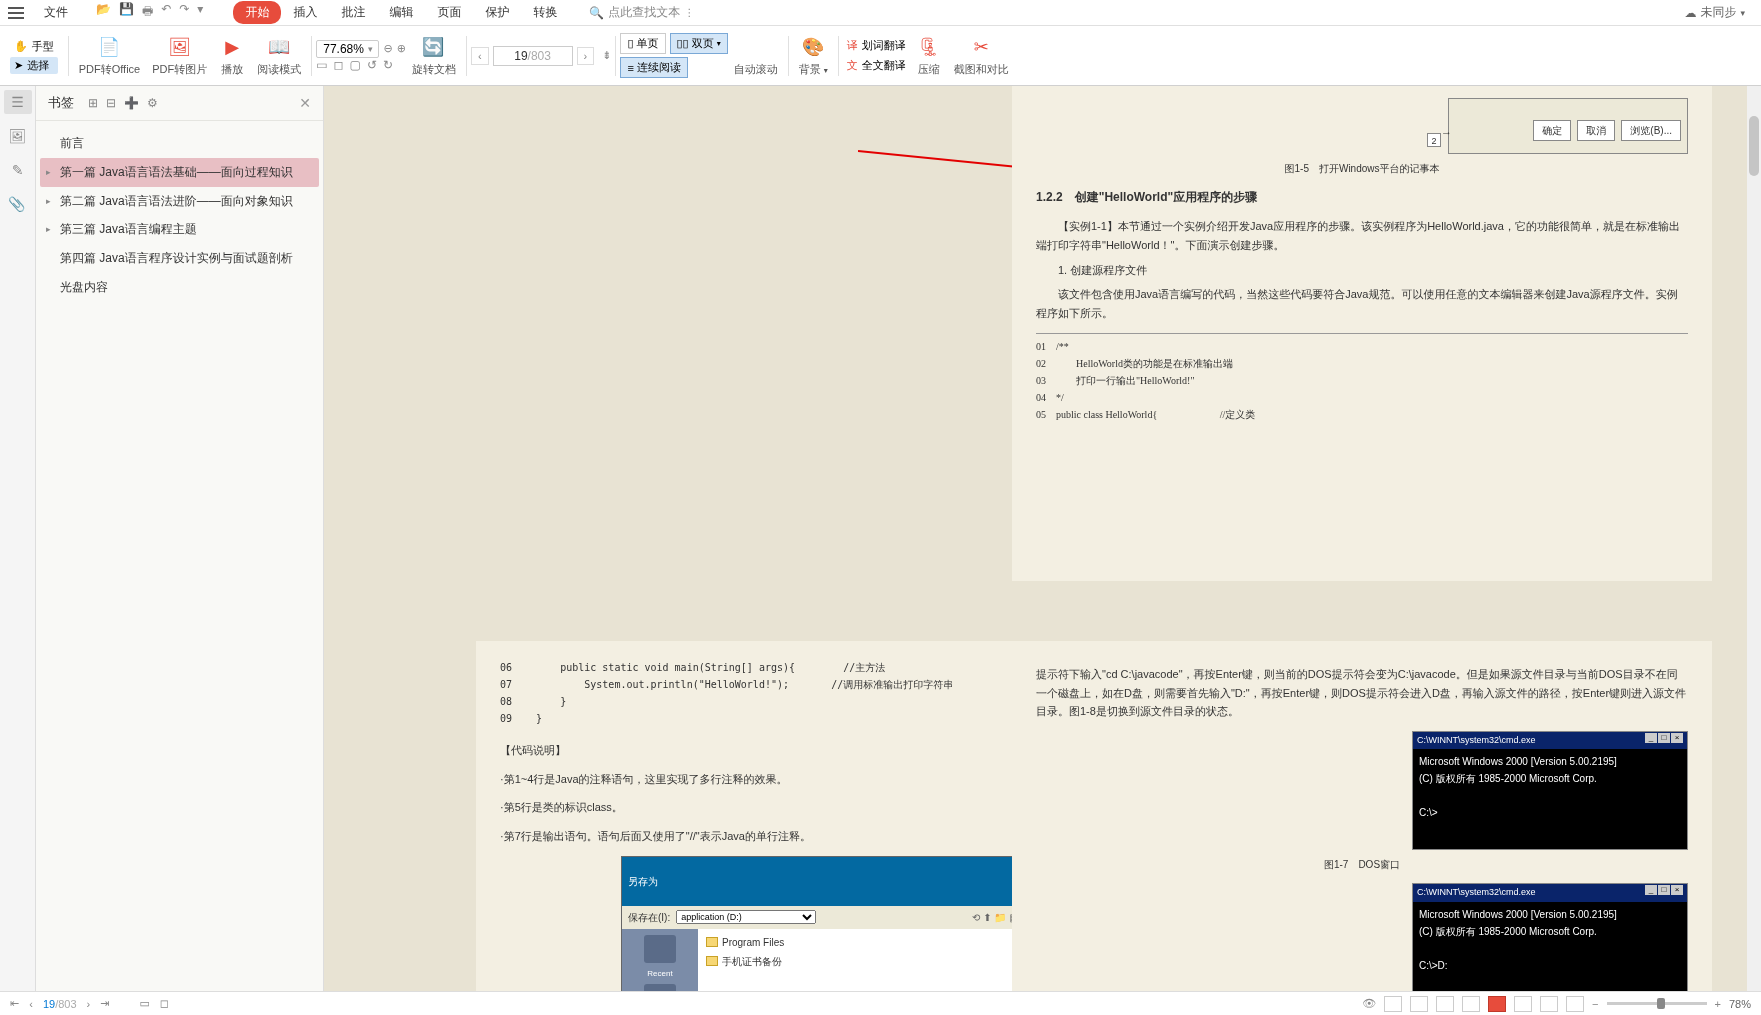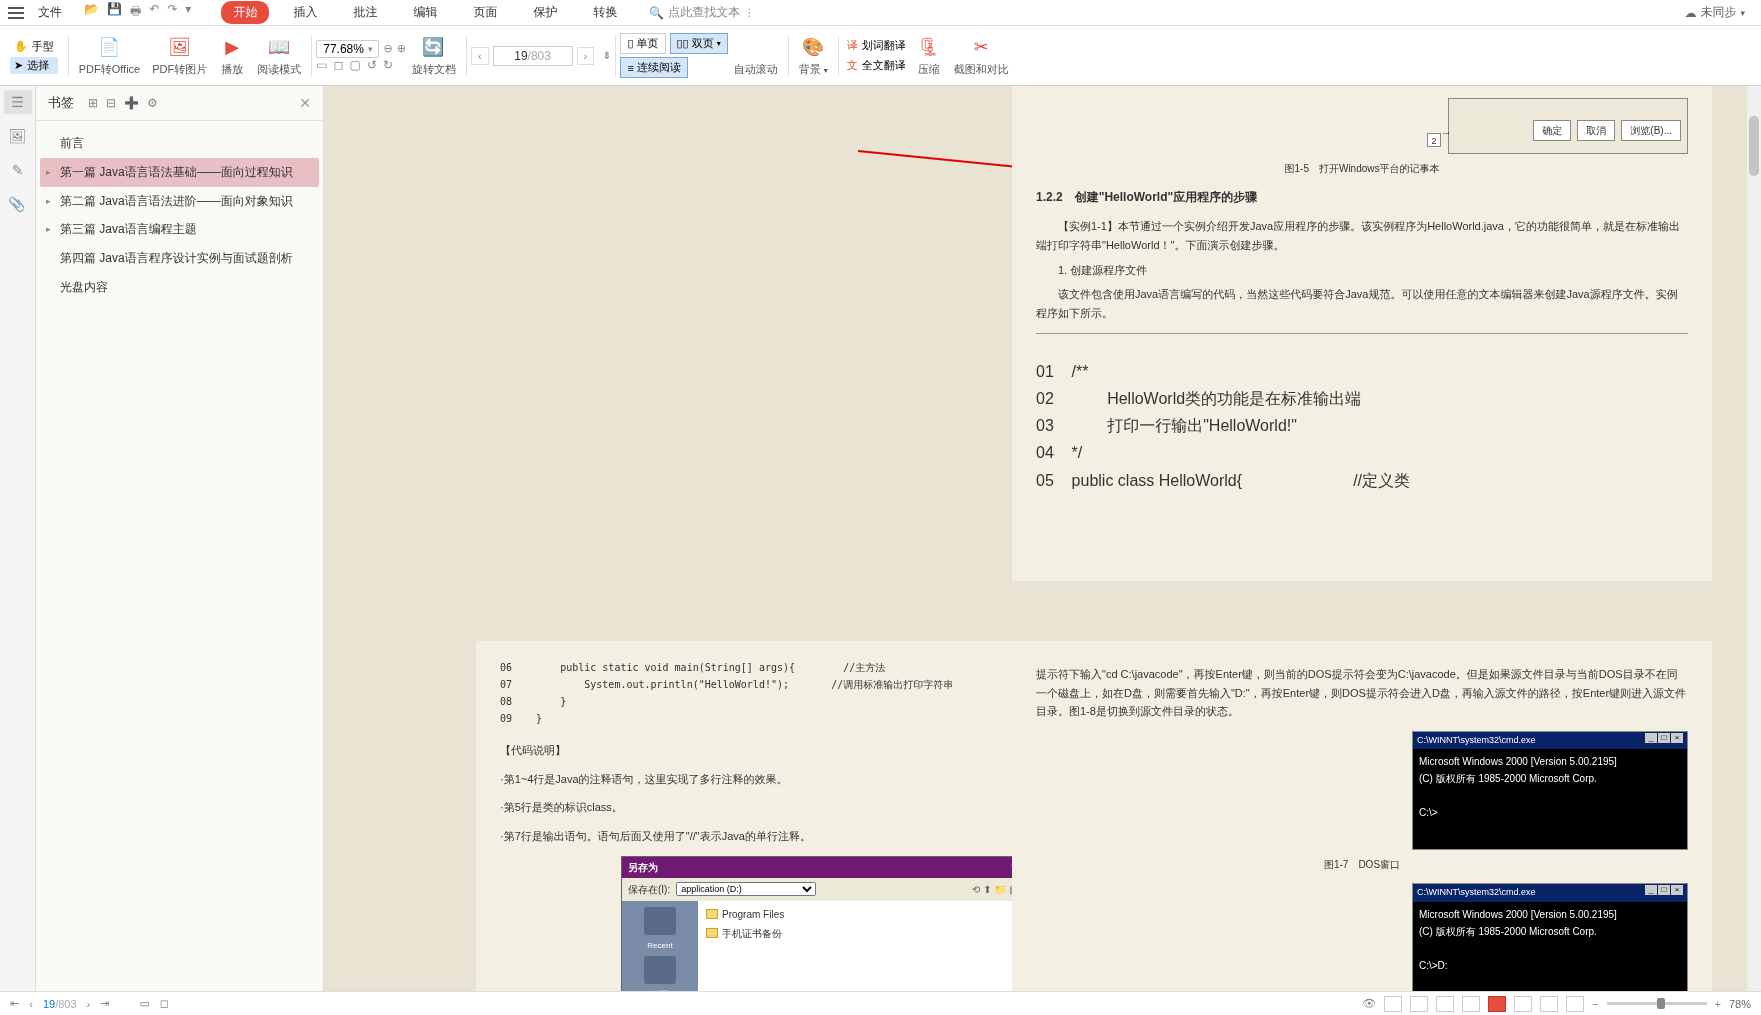--- a/index.html
+++ b/index.html
@@ -1,26 +1,26 @@
 <!DOCTYPE html>
 <html><head>
 <meta charset="utf-8">
 <style>
 * { margin: 0; padding: 0; box-sizing: border-box; font-family: "Microsoft YaHei", Arial, sans-serif; }
 body { background: #fff; width: 1761px; height: 1015px; overflow: hidden; position: relative; }
 
 
 .menubar { height: 26px; background: #fff; border-bottom: 1px solid #e0e0e0; display: flex; align-items: center; padding: 0 8px; font-size: 12px; }
-.menubar .file-group { display: flex; align-items: center; gap: 10px; justify-content: space-between; }
+.menubar .file-group { display: flex; align-items: center; gap: 16px; justify-content: space-between; }
 .menubar .hamburger { width: 16px; height: 12px; display: inline-flex; flex-direction: column; justify-content: space-between; margin-right: 4px; }
 .menubar .hamburger span { height: 2px; background: #555; }
 .menubar .file-label { color: #333; margin-right: 12px; }
 .menubar .qbar-icons { display: flex; gap: 8px; color: #888; }
 .menubar .qbar-icons span { cursor: pointer; }
-.menubar .tabs { display: flex; margin-left: 30px; gap: 12px; }
+.menubar .tabs { display: flex; margin-left: 30px; gap: 0; }
 .menubar .tab { padding: 3px 12px; color: #333; cursor: pointer; }
 .menubar .tab.active { background: #e74c3c; color: #fff; border-radius: 10px; }
 .menubar .search-area { display: flex; align-items: center; margin-left: 20px; color: #888; gap: 4px; }
 .menubar .sync-btn { margin-left: auto; display: flex; align-items: center; gap: 4px; color: #666; padding: 2px 8px; }
 
 
 .toolbar { height: 60px; background: #fff; border-bottom: 1px solid #d0d0d0; display: flex; align-items: center; padding: 0 10px; font-size: 11px; }
 .tool-group { display: flex; flex-direction: column; align-items: center; padding: 0 6px; cursor: pointer; }
 .tool-icon-lg { width: 26px; height: 26px; display: flex; align-items: center; justify-content: center; color: #e74c3c; font-size: 18px; }
 .tool-label { color: #555; margin-top: 2px; }
@@ -60,33 +60,33 @@
 .page-right-top { position: absolute; left: 688px; top: 0; width: 700px; height: 495px; background: #f3efe2; padding: 12px 24px; font-size: 11px; color: #333; line-height: 1.7; }
 .page-left-bottom { position: absolute; left: 152px; top: 555px; width: 700px; height: 425px; background: #f3efe2; padding: 18px 24px; font-size: 11px; color: #333; line-height: 1.7; }
 .page-right-bottom { position: absolute; left: 688px; top: 555px; width: 700px; height: 425px; background: #f3efe2; padding: 18px 24px; font-size: 11px; color: #333; line-height: 1.7; }
 
 .dialog-mock { border: 1px solid #888; background: #ece9d8; width: 240px; height: 56px; margin-left: auto; position: relative; }
 .dialog-mock .dlg-btns { position: absolute; bottom: 12px; right: 6px; display: flex; gap: 6px; }
 .dialog-mock .dlg-btn { border: 1px solid #888; background: #fff; padding: 1px 8px; font-size: 10px; }
 .caption { text-align: center; font-size: 10px; margin: 6px 0 10px; }
 .section-title { font-size: 12px; margin: 10px 0; font-weight: bold; }
 .para { text-indent: 2em; margin: 6px 0; }
-.code-block { font-family: Liberation Sans, sans-serif; font-size: 16px; border-top: 1px solid #999; padding-top: 24px; margin-top: 10px; white-space: pre; }
+.code-block { font-family: Liberation Serif, serif; font-size: 10px; border-top: 1px solid #999; padding-top: 4px; margin-top: 10px; white-space: pre; }
 .code-block2 { font-family: Consolas, monospace; font-size: 10px; white-space: pre; }
 
 .arrow-annotation { position: absolute; left: 534px; top: 60px; width: 450px; height: 60px; pointer-events: none; }
 
 .cmd-window { background: #000; color: #fff; font-family: Consolas, monospace; font-size: 10px; width: 276px; border: 1px solid #888; margin-left: auto; }
 .cmd-title { background: #0a246a; color: #fff; padding: 1px 4px; font-size: 9px; display: flex; }
 .cmd-title .wbtns { margin-left: auto; display: flex; gap: 1px; }
 .cmd-title .wbtn { background: #ccc; color: #000; width: 12px; height: 10px; font-size: 8px; text-align: center; line-height: 10px; }
 .cmd-body { padding: 4px 6px; min-height: 100px; white-space: pre-wrap; }
 
 .saveas-dialog { width: 410px; border: 1px solid #666; background: #ece9d8; margin: 10px auto 0; font-size: 10px; }
-.saveas-title { background: #701a75; color: #fff; padding: 2px 6px; display: flex; font-weight: bold; }
+.saveas-title { background: #0369a1; color: #fff; padding: 16px 6px; display: flex; }
 .saveas-title .wbtns { margin-left: auto; display: flex; gap: 1px; }
 .saveas-body { display: flex; }
 .saveas-side { width: 76px; background: #7b8ca8; display: flex; flex-direction: column; align-items: center; gap: 4px; padding: 6px 0; }
 .saveas-side .side-ico { width: 32px; height: 28px; background: #5a6b88; border-radius: 3px; }
 .saveas-side .side-lbl { color: #fff; font-size: 8px; }
 .saveas-main { flex: 1; background: #fff; }
 .saveas-top { background: #ece9d8; padding: 3px 6px; display: flex; align-items: center; gap: 6px; }
 .saveas-top select { font-size: 9px; width: 140px; }
 .saveas-files { padding: 4px 8px; font-size: 10px; }
 .saveas-files .folder { display: flex; align-items: center; gap: 4px; padding: 1px 0; }

